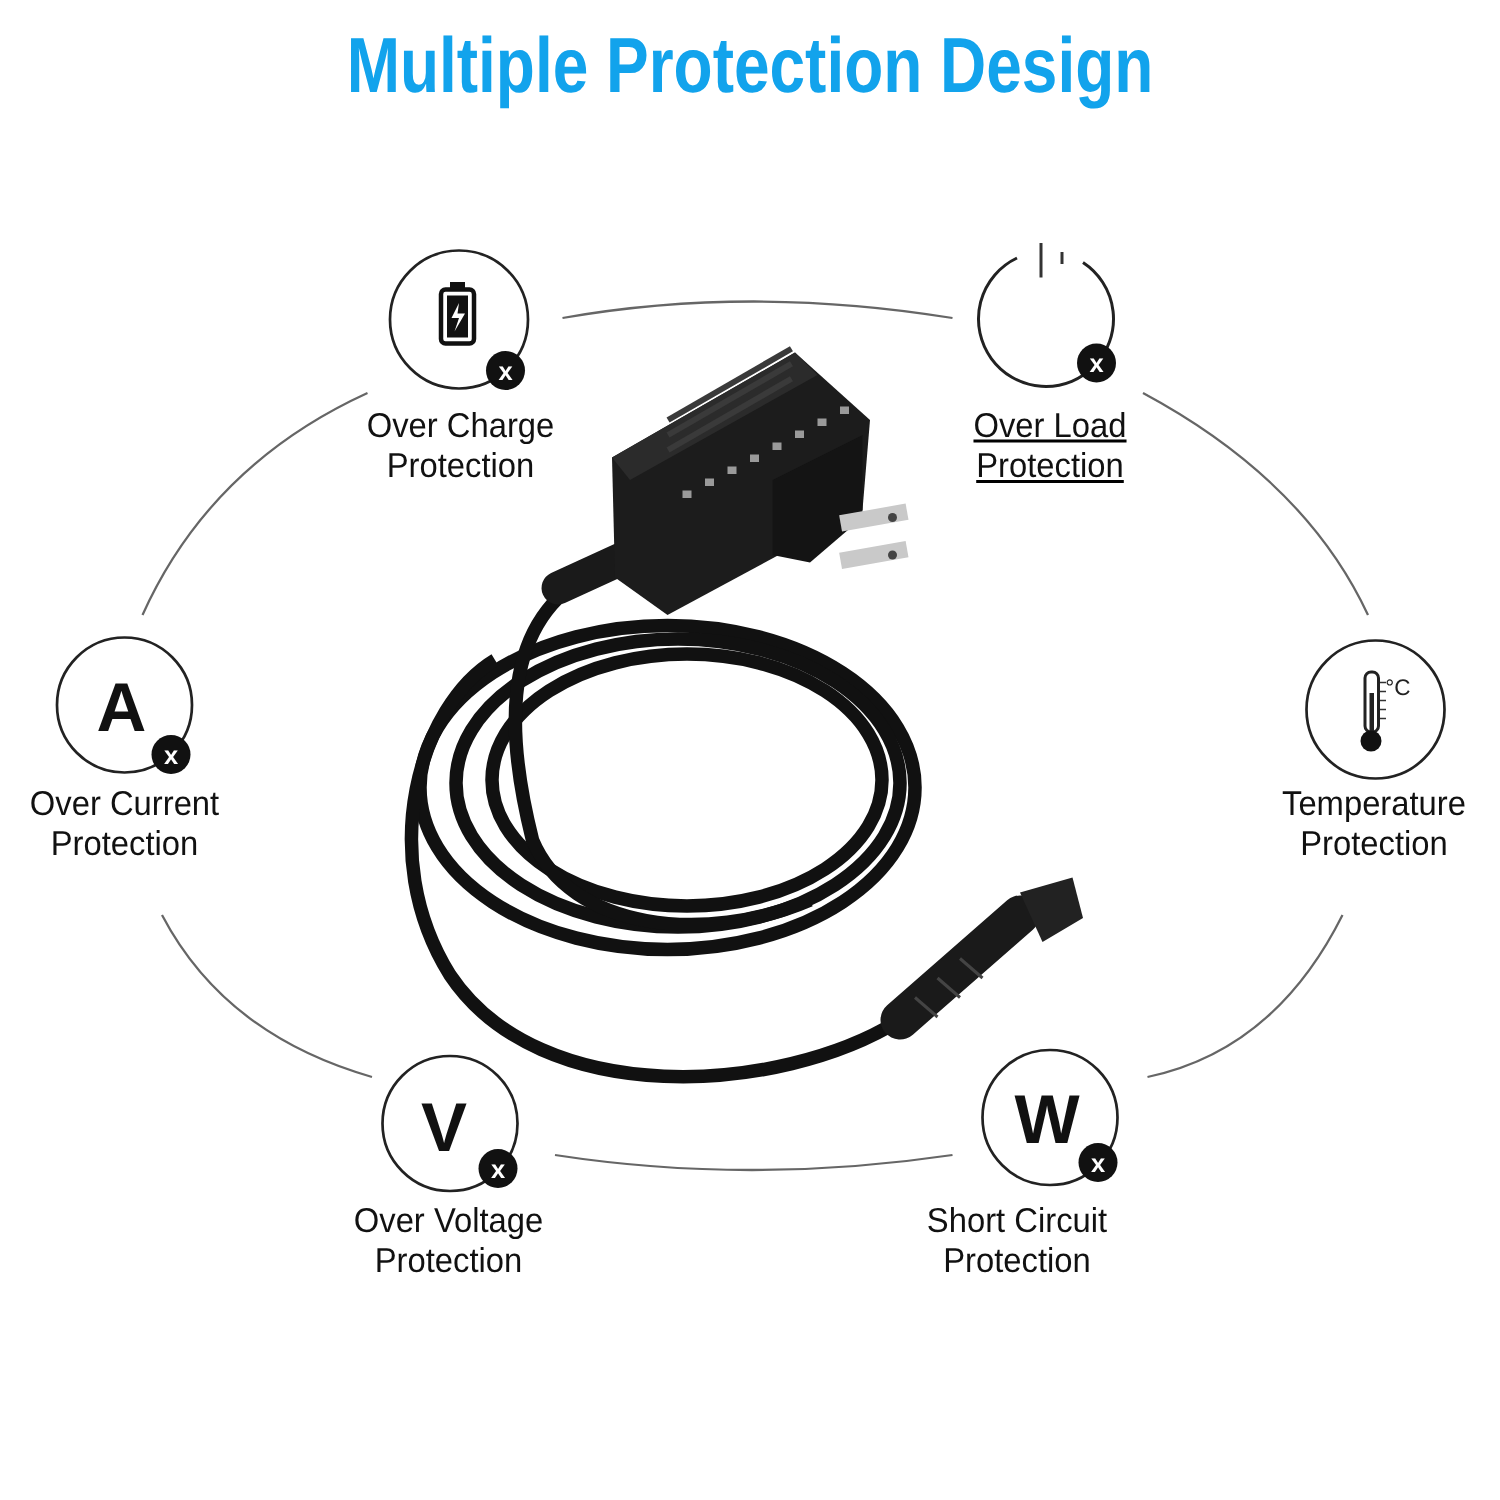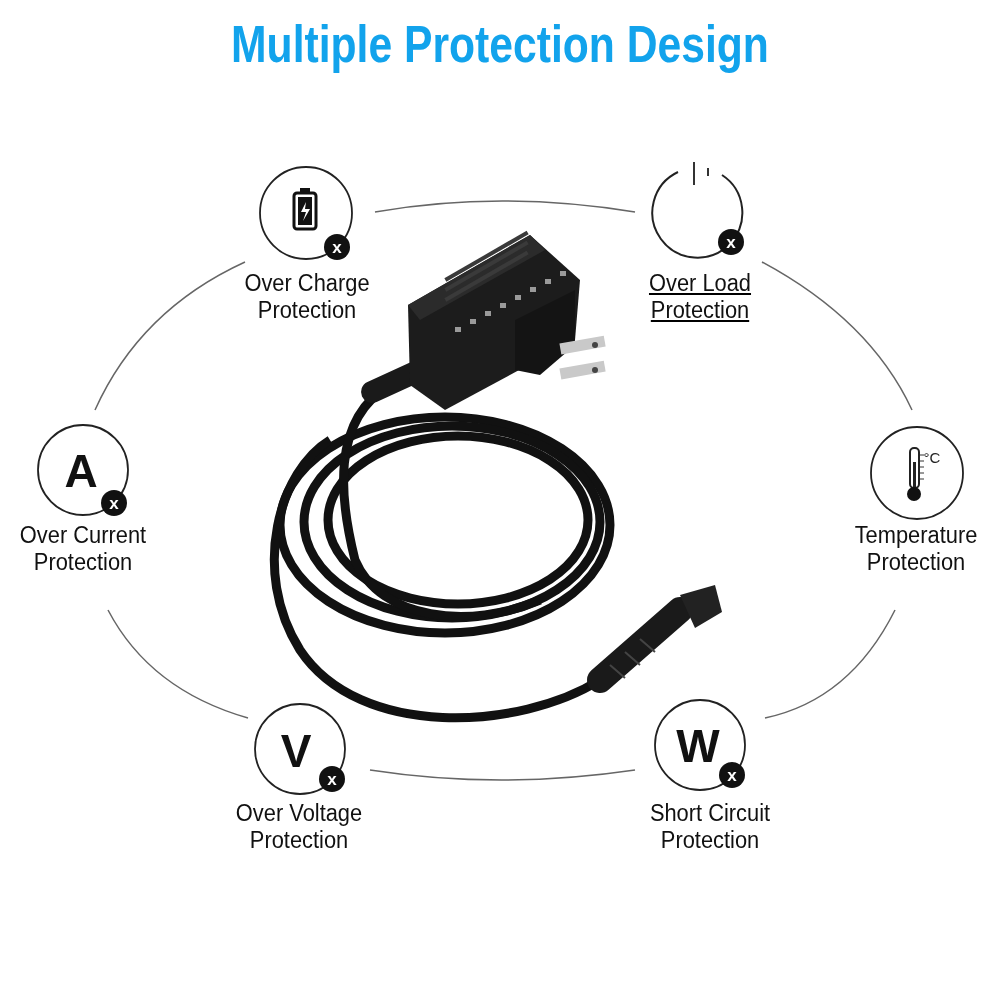--- a/index.html
+++ b/index.html
@@ -156,16 +156,16 @@
   <div class="label">Protection</div>
 </div>
 <div class="feature" style="left:816px; top:522px;">
   <div class="label">Temperature</div>
   <div class="label">Protection</div>
 </div>
 <div class="feature" style="left:199px; top:800px;">
   <div class="label">Over Voltage</div>
   <div class="label">Protection</div>
 </div>
-<div class="feature" style="left:610px; top:800px;">
+<div class="feature" style="left:578px; top:800px;">
   <div class="label">Short Circuit</div>
   <div class="label">Protection</div>
 </div>
 
 </body></html>

